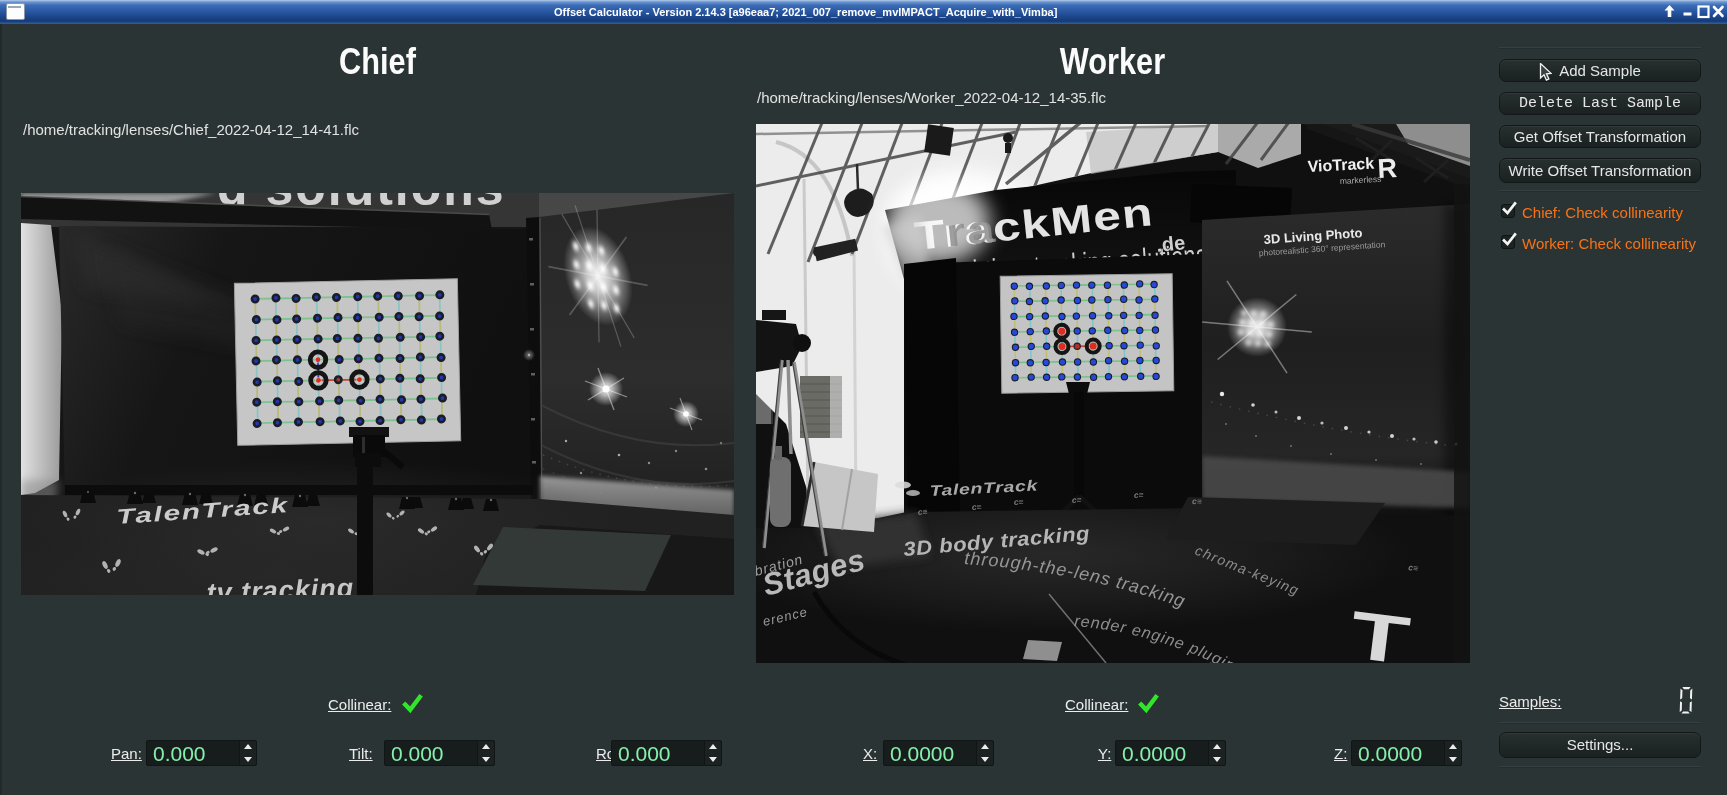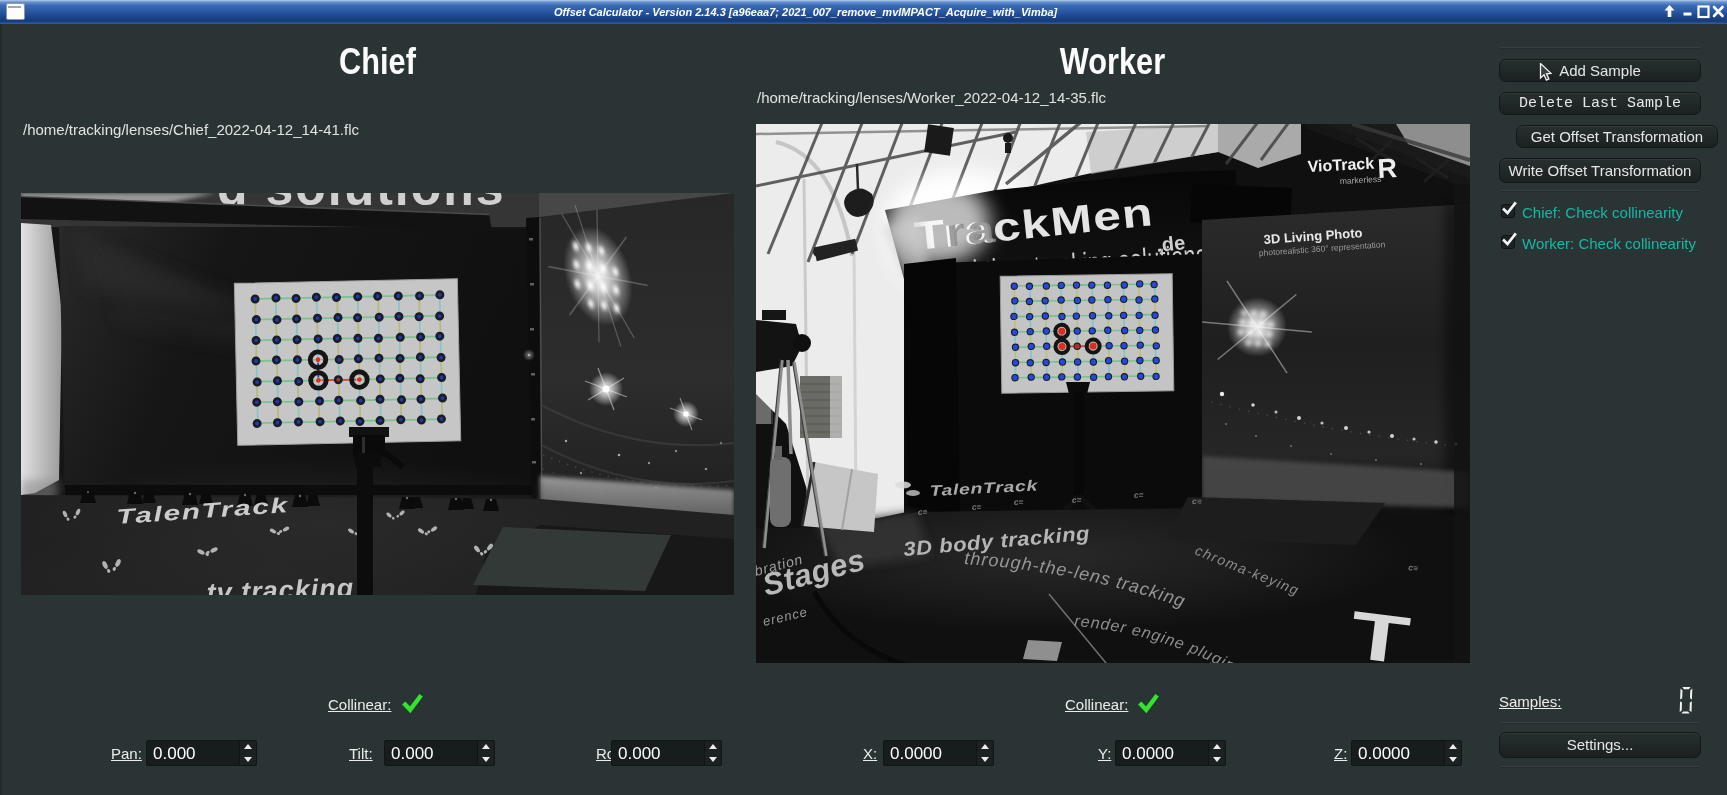--- a/index.html
+++ b/index.html
@@ -1,29 +1,29 @@
 <!DOCTYPE html>
 <html><head><meta charset="utf-8">
 <style>
 html,body{margin:0;padding:0;}
 body{width:1727px;height:795px;background:#2b3434;font-family:"Liberation Sans",sans-serif;overflow:hidden;position:relative;}
 .abs{position:absolute;}
 #titlebar{left:0;top:0;width:1727px;height:24px;background:linear-gradient(#b6cce9 0%,#6c96d2 8%,#3c6cb4 22%,#2a5aa6 45%,#1d4689 70%,#143a78 88%,#35619f 100%);}
-#titletext{left:554px;top:0;height:24px;line-height:25px;color:#fff;font-size:11px;font-weight:bold;letter-spacing:0;font-style:italic;}
+#titletext{left:554px;top:0;height:24px;line-height:25px;color:#fff;font-size:11px;font-weight:bold;letter-spacing:0;}
 #winicon{left:6px;top:3px;width:17px;height:15px;background:#fdfdfd;border:1px solid #8899aa;border-radius:2px;}
 #winicon:before{content:"";position:absolute;left:1px;top:2px;width:13px;height:2px;background:#9aa7b5;}
 .hdr{color:#fbfbfb;font-size:37px;font-weight:bold;transform:scaleX(0.83);}
 .path{color:#e2e2e2;font-size:15px;}
 .btn{background:linear-gradient(#272f2f,#1b2121);border:1px solid #121818;border-radius:7px;color:#e6e6e6;font-size:15px;text-align:center;box-shadow:inset 0 1px 0 rgba(255,255,255,0.05);}
 .sep{background:#364040;height:1px;border-bottom:1px solid #242d2d;}
-.cblabel{color:#14b8a6;font-size:15px;}
+.cblabel{color:#f97316;font-size:15px;}
 .cbox{width:12px;height:12px;background:#1d2222;border:1px solid #0e1313;border-radius:3px;}
 .lab{color:#ececec;font-size:15px;text-decoration:underline;}
 .spin{background:#171d1d;border:1px solid #101515;border-radius:2px;}
-.spinval{position:absolute;left:6px;top:0;height:24px;line-height:25px;color:#ffffff;font-size:17px;}
+.spinval{position:absolute;left:6px;top:0;height:24px;line-height:25px;color:#86efac;font-size:21px;}
 .spinbtns{position:absolute;right:0;top:0;width:16px;height:24px;border-left:1px solid #101515;background:#1c2222;border-radius:0 2px 2px 0;}
 .spinbtns:before{content:"";position:absolute;left:4px;top:3px;border-left:4px solid transparent;border-right:4px solid transparent;border-bottom:5.5px solid #ececec;}
 .spinbtns:after{content:"";position:absolute;left:4px;bottom:3px;border-left:4px solid transparent;border-right:4px solid transparent;border-top:5.5px solid #ececec;}
 </style></head>
 <body>
 <div class="abs" id="titlebar"></div>
 <div class="abs" style="left:0;top:24px;width:2px;height:771px;background:#222a2a;"></div>
 <div class="abs" id="titletext">Offset Calculator - Version 2.14.3 [a96eaa7; 2021_007_remove_mvIMPACT_Acquire_with_Vimba]</div>
 <div class="abs" id="winicon"></div>
 <svg class="abs" style="left:1660px;top:0;" width="67" height="24" viewBox="0 0 67 24">
@@ -1057,21 +1057,21 @@
 <rect x="19" y="322" width="7" height="14" fill="#666"></rect>
 <path d="M 58,468 Q 92,528 164,545" stroke="#090909" stroke-width="5" fill="none"></path>
 <polygon points="272,516 306,518 301,537 267,535" fill="#9d9d9d" opacity="0.9"></polygon>
 <line x1="293" y1="470" x2="350" y2="539" stroke="#8f8f8f" stroke-width="1.5" opacity="0.75"></line>
 <rect x="698" y="60" width="16" height="480" fill="#131313" opacity="0.85"></rect>
 </svg>
 
 <div class="abs sep" style="left:1499px;top:47px;width:202px;"></div>
 <div class="abs btn" style="left:1499px;top:59px;width:200px;height:21px;line-height:21px;">Add Sample</div>
 <div class="abs btn" style="left:1499px;top:92px;width:200px;height:21px;line-height:21px;font-family:Liberation Mono, monospace;">Delete Last Sample</div>
-<div class="abs btn" style="left:1499px;top:125px;width:200px;height:21px;line-height:21px;margin-left:17px;">Get Offset Transformation</div>
+<div class="abs btn" style="left:1499px;top:125px;width:200px;height:21px;line-height:21px;">Get Offset Transformation</div>
 <div class="abs btn" style="left:1499px;top:158px;width:200px;height:23px;line-height:23px;">Write Offset Transformation</div>
 <div class="abs sep" style="left:1499px;top:190px;width:202px;"></div>
 <svg class="abs" style="left:1539px;top:63px;" width="13" height="19" viewBox="0 0 13 19">
     <path d="M1.5,0.5 L1.5,15 L5,11.8 L7.4,17.2 L9.9,16 L7.5,10.8 L12,10.4 Z" fill="#394242" stroke="#f2f2f2" stroke-width="1.3"></path>
   </svg>
 
 <div class="abs cbox" style="left:1501px;top:204px;"></div>
 <svg class="abs" style="left:1500px;top:200px;" width="18" height="18" viewBox="0 0 18 18">
     <path d="M4,9.5 L7.5,13 L15,3.5" fill="none" stroke="#f4f4f4" stroke-width="2.7" stroke-linecap="square"></path>
   </svg>

